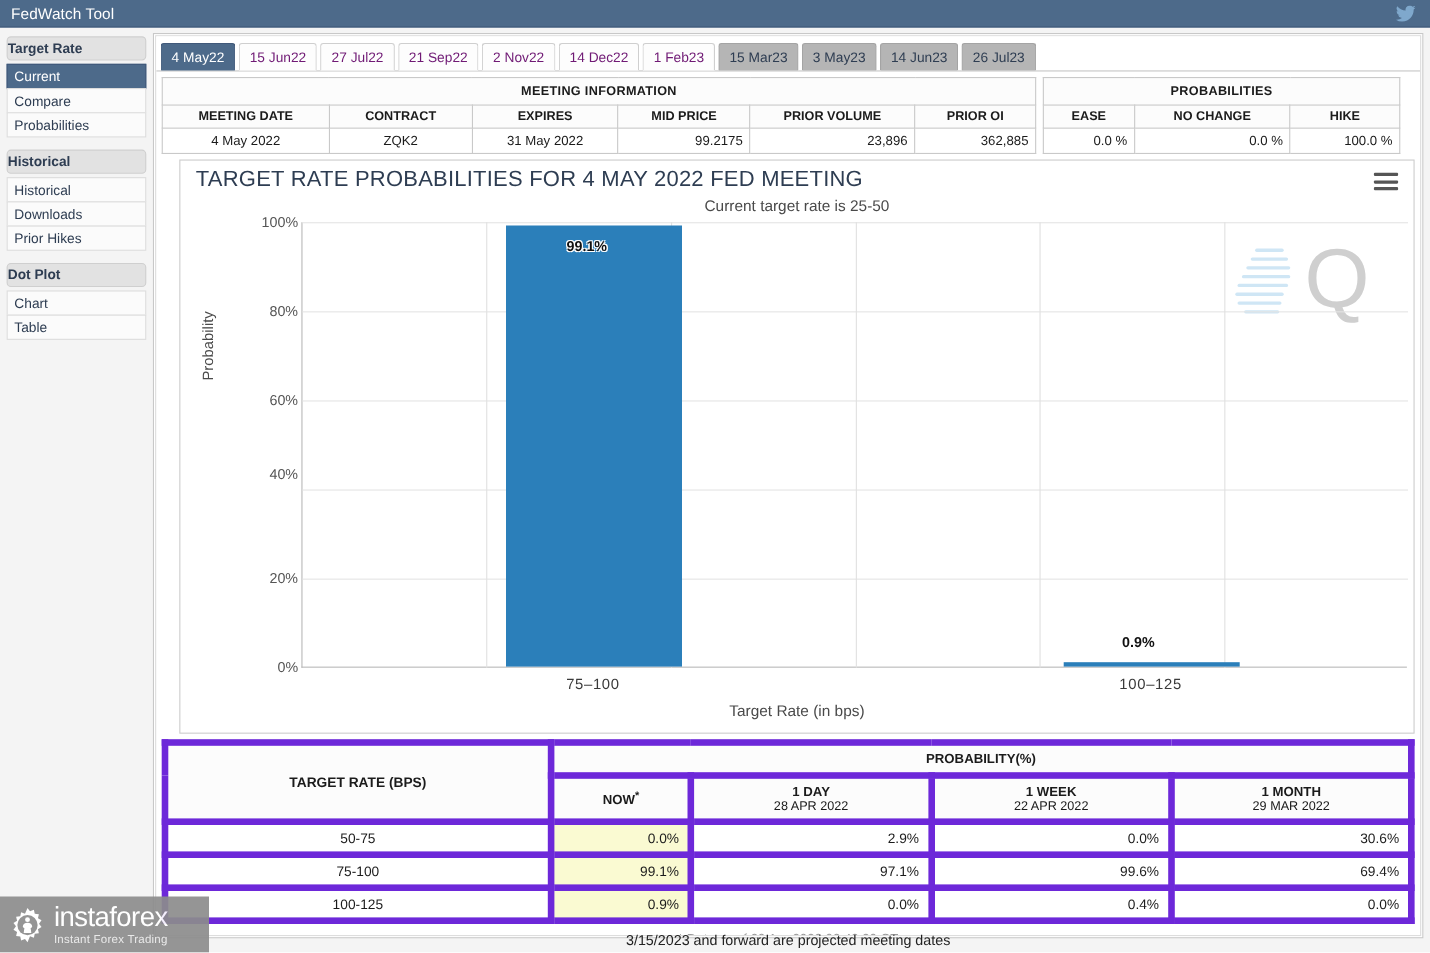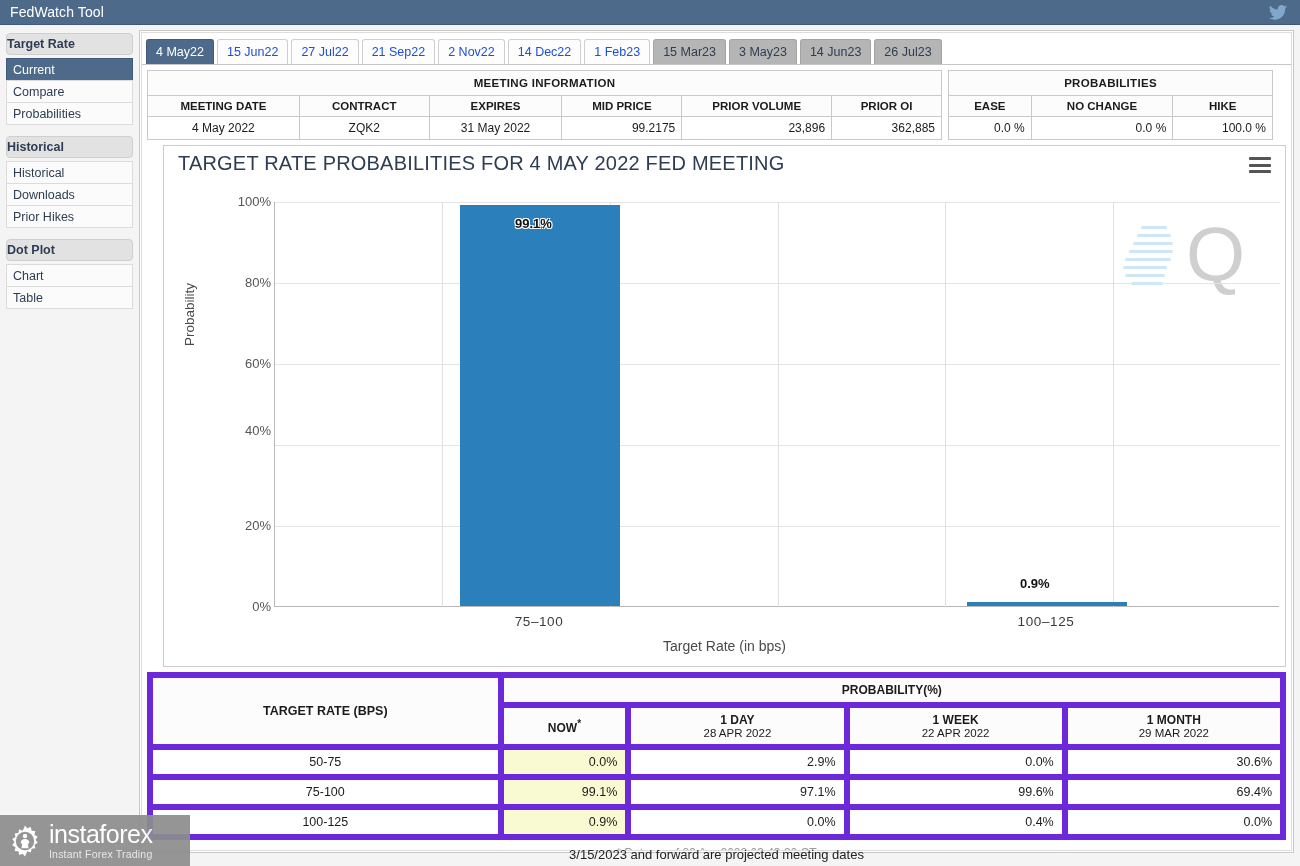--- a/index.html
+++ b/index.html
@@ -92,21 +92,21 @@
     height: 32px;
     padding: 4px 0 0 4px;
     background: #ffffff;
     border-bottom: 1px solid #c6c6c6;
   }
   .tab {
     height: 25px;
     padding: 0 9px;
     margin-right: 3px;
     font-size: 12.5px;
-    color: #1d4ed8;
+    color: #701a75;
     background: #fdfdfd;
     border: 1px solid #cfcfcf;
     border-bottom: none;
     border-radius: 3px 3px 0 0;
     display: flex; align-items: center;
     white-space: nowrap;
   }
   .tab.active {
     background: #4d6a8a;
     border-color: #41597a;
@@ -480,20 +480,21 @@
           <td class="r">0.0 %</td>
           <td class="r">0.0 %</td>
           <td class="r">100.0 %</td>
         </tr>
       </tbody>
           </table>
     </div>
 
     <div class="chart-panel">
       <div class="chart-title">TARGET RATE PROBABILITIES FOR 4 MAY 2022 FED MEETING</div>
+      <div class="chart-subtitle">Current target rate is 25-50</div>
 
       <div class="hamburger-icon">
         <span></span>
         <span></span>
         <span></span>
       </div>
 
       <div class="watermark-q">
         <div class="streak" style="left:4px;  top:18px; width:26px;"></div>
         <div class="streak" style="left:0px;  top:26px; width:34px;"></div>

